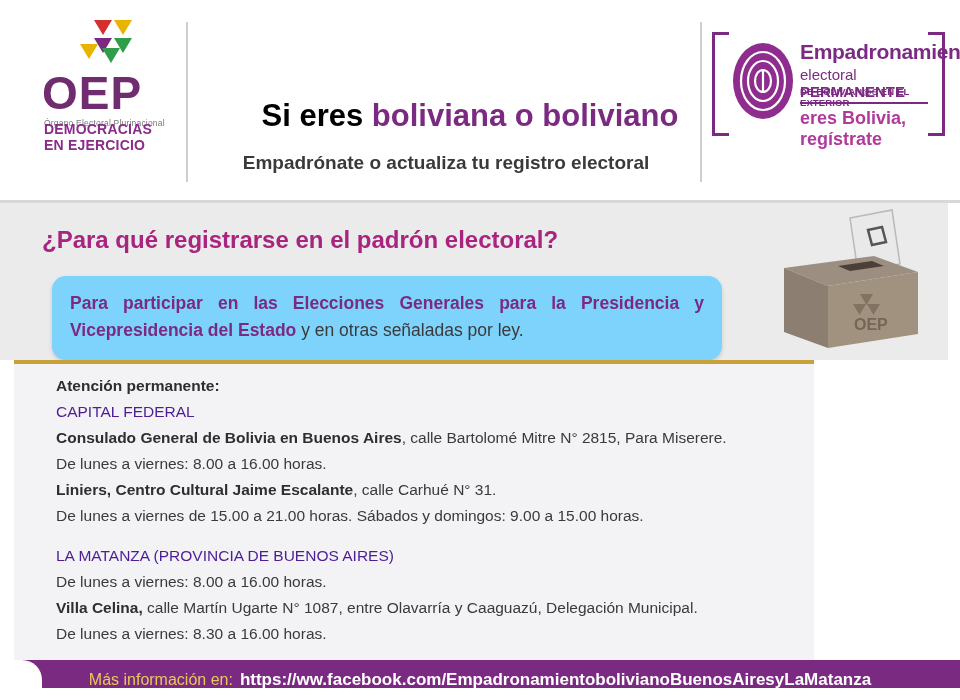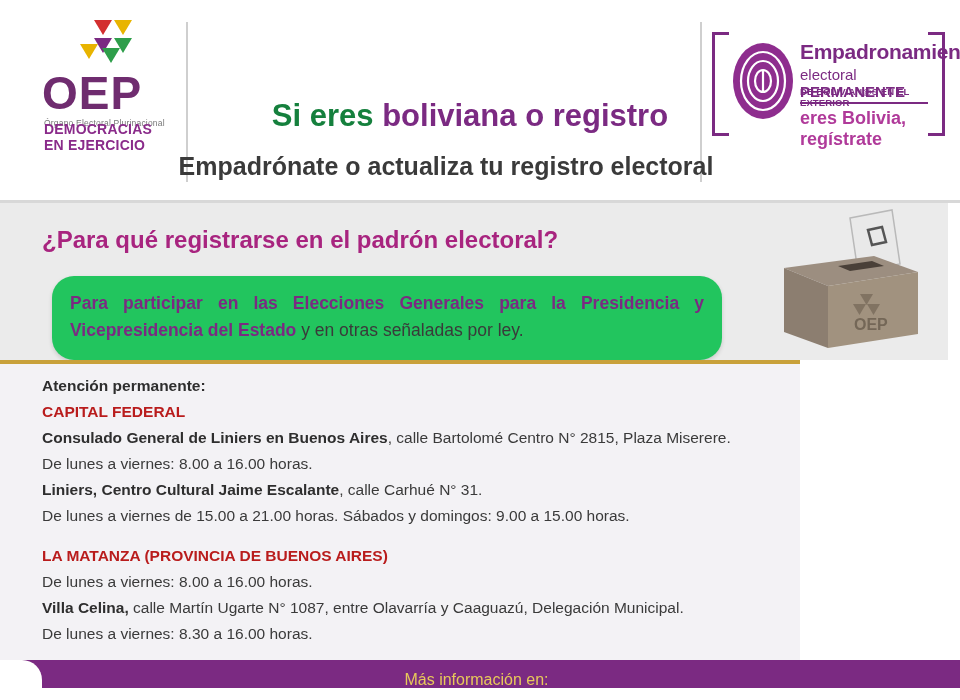--- a/index.html
+++ b/index.html
@@ -93,28 +93,28 @@
     position: absolute;
     left: 196px;
     top: 98px;
     width: 500px;
     text-align: center;
     font-size: 31px;
     font-weight: bold;
     color: #7b2a82;
     white-space: nowrap;
   }
-  .title1 .gold { color: #15803d; margin-left: 48px; }
+  .title1 .gold { color: #000000; margin-left: 48px; }
   .title2 {
     position: absolute;
     left: 176px;
     top: 152px;
     width: 540px;
     text-align: center;
-    font-size: 25px;
+    font-size: 19px;
     font-weight: bold;
     color: #3a3a3a;
     white-space: nowrap;
   }
 
   
   .emp-logo {
     position: absolute;
     left: 712px;
     top: 28px;
@@ -206,22 +206,22 @@
     font-size: 24px;
     font-weight: bold;
     color: #a8247f;
   }
   .answer-box {
     position: absolute;
     left: 52px;
     top: 76px;
     width: 670px;
     padding: 14px 18px 16px 18px;
-    background: #22c55e;
-    border-radius: 22px;
+    background: #7dd3fc;
+    border-radius: 14px;
     box-shadow: 0 2px 4px rgba(0,0,0,.15);
     box-sizing: border-box;
   }
   .answer-box p {
     margin: 0;
     font-size: 17.5px;
     line-height: 27px;
     color: #3a3a3a;
     text-align: justify;
   }
@@ -235,40 +235,40 @@
     position: absolute;
     left: 742px;
     top: 8px;
     width: 190px;
     height: 150px;
   }
 
   
   .infoband {
     position: absolute;
-    left: 0;
+    left: 14px;
     top: 360px;
     width: 800px;
     height: 300px;
     background: #f3f2f5;
     border-top: 4px solid #c8a13a;
   }
   .info {
     position: absolute;
     left: 42px;
     top: 10px;
     width: 880px;
   }
   .info p {
     margin: 0 0 3px 0;
     font-size: 15.5px;
     line-height: 23px;
     color: #3a3a3a;
   }
-  .info .pu { color: #b91c1c; font-weight: bold; }
+  .info .pu { color: #4c1d95; font-weight: normal; }
   .info .bk { color: #2e2e2e; font-weight: bold; }
   .info .sp { height: 14px; }
 
   
   .footer {
     position: absolute;
     left: 0;
     top: 660px;
     width: 960px;
     height: 28px;
@@ -325,21 +325,21 @@
       </svg>
       <div class="oep-word">OEP</div>
       <div class="oep-sub1">Órgano Electoral Plurinacional</div>
       <div class="oep-sub2">DEMOCRACIAS EN EJERCICIO</div>
     </div>
 
     <div class="header-div"></div>
     <div class="header-div2"></div>
 
     <div class="title1">
-      <span class="gold">Si eres </span><span>boliviana o registro</span>
+      <span class="gold">Si eres </span><span>boliviana o boliviano</span>
     </div>
     <div class="title2">Empadrónate o actualiza tu registro electoral</div>
 
     <div class="emp-logo">
       <div class="bracket-l"></div>
       <div class="bracket-r"></div>
       <svg class="fingerprint" viewBox="0 0 62 78">
         <ellipse cx="31" cy="39" rx="30" ry="38" fill="#8e2d8e"></ellipse>
         <g fill="none" stroke="#ffffff" stroke-width="2.2">
           <ellipse cx="31" cy="39" rx="22" ry="29"></ellipse>
@@ -384,34 +384,35 @@
         <text x="112" y="122" font-family="Liberation Sans, sans-serif" font-size="16" font-weight="bold" fill="#6d6051">OEP</text>
       </g>
     </svg>
   </div>
 
   <div class="infoband">
     <div class="info">
       <p class="bk">Atención permanente:</p>
 
       <p class="pu">CAPITAL FEDERAL</p>
-      <p><span class="bk">Consulado General de Liniers en Buenos Aires</span><span>, calle Bartolomé Centro N° 2815, Plaza Miserere.</span></p>
+      <p><span class="bk">Consulado General de Bolivia en Buenos Aires</span><span>, calle Bartolomé Mitre N° 2815, Para Miserere.</span></p>
       <p>De lunes a viernes: 8.00 a 16.00 horas.</p>
       <p><span class="bk">Liniers, Centro Cultural Jaime Escalante</span><span>, calle Carhué N° 31.</span></p>
       <p>De lunes a viernes  de 15.00 a 21.00 horas. Sábados y domingos: 9.00 a 15.00 horas.</p>
 
       <div class="sp"></div>
 
       <p class="pu">LA MATANZA (PROVINCIA DE BUENOS AIRES)</p>
       <p>De lunes a viernes: 8.00 a 16.00 horas.</p>
       <p><span class="bk">Villa Celina,</span><span> calle Martín Ugarte N° 1087, entre Olavarría y Caaguazú, Delegación Municipal.</span></p>
       <p>De lunes a viernes: 8.30 a 16.00 horas.</p>
     </div>
   </div>
 
   <div class="footer">
     <div class="footer-inner">
       <span class="footer-label">Más información en:</span>
+      <a class="footer-url" href="#">https://ww.facebook.com/EmpadronamientobolivianoBuenosAiresyLaMatanza</a>
     </div>
   </div>
   <div class="footer-corner"></div>
 
 </div>
 
 </body></html>

